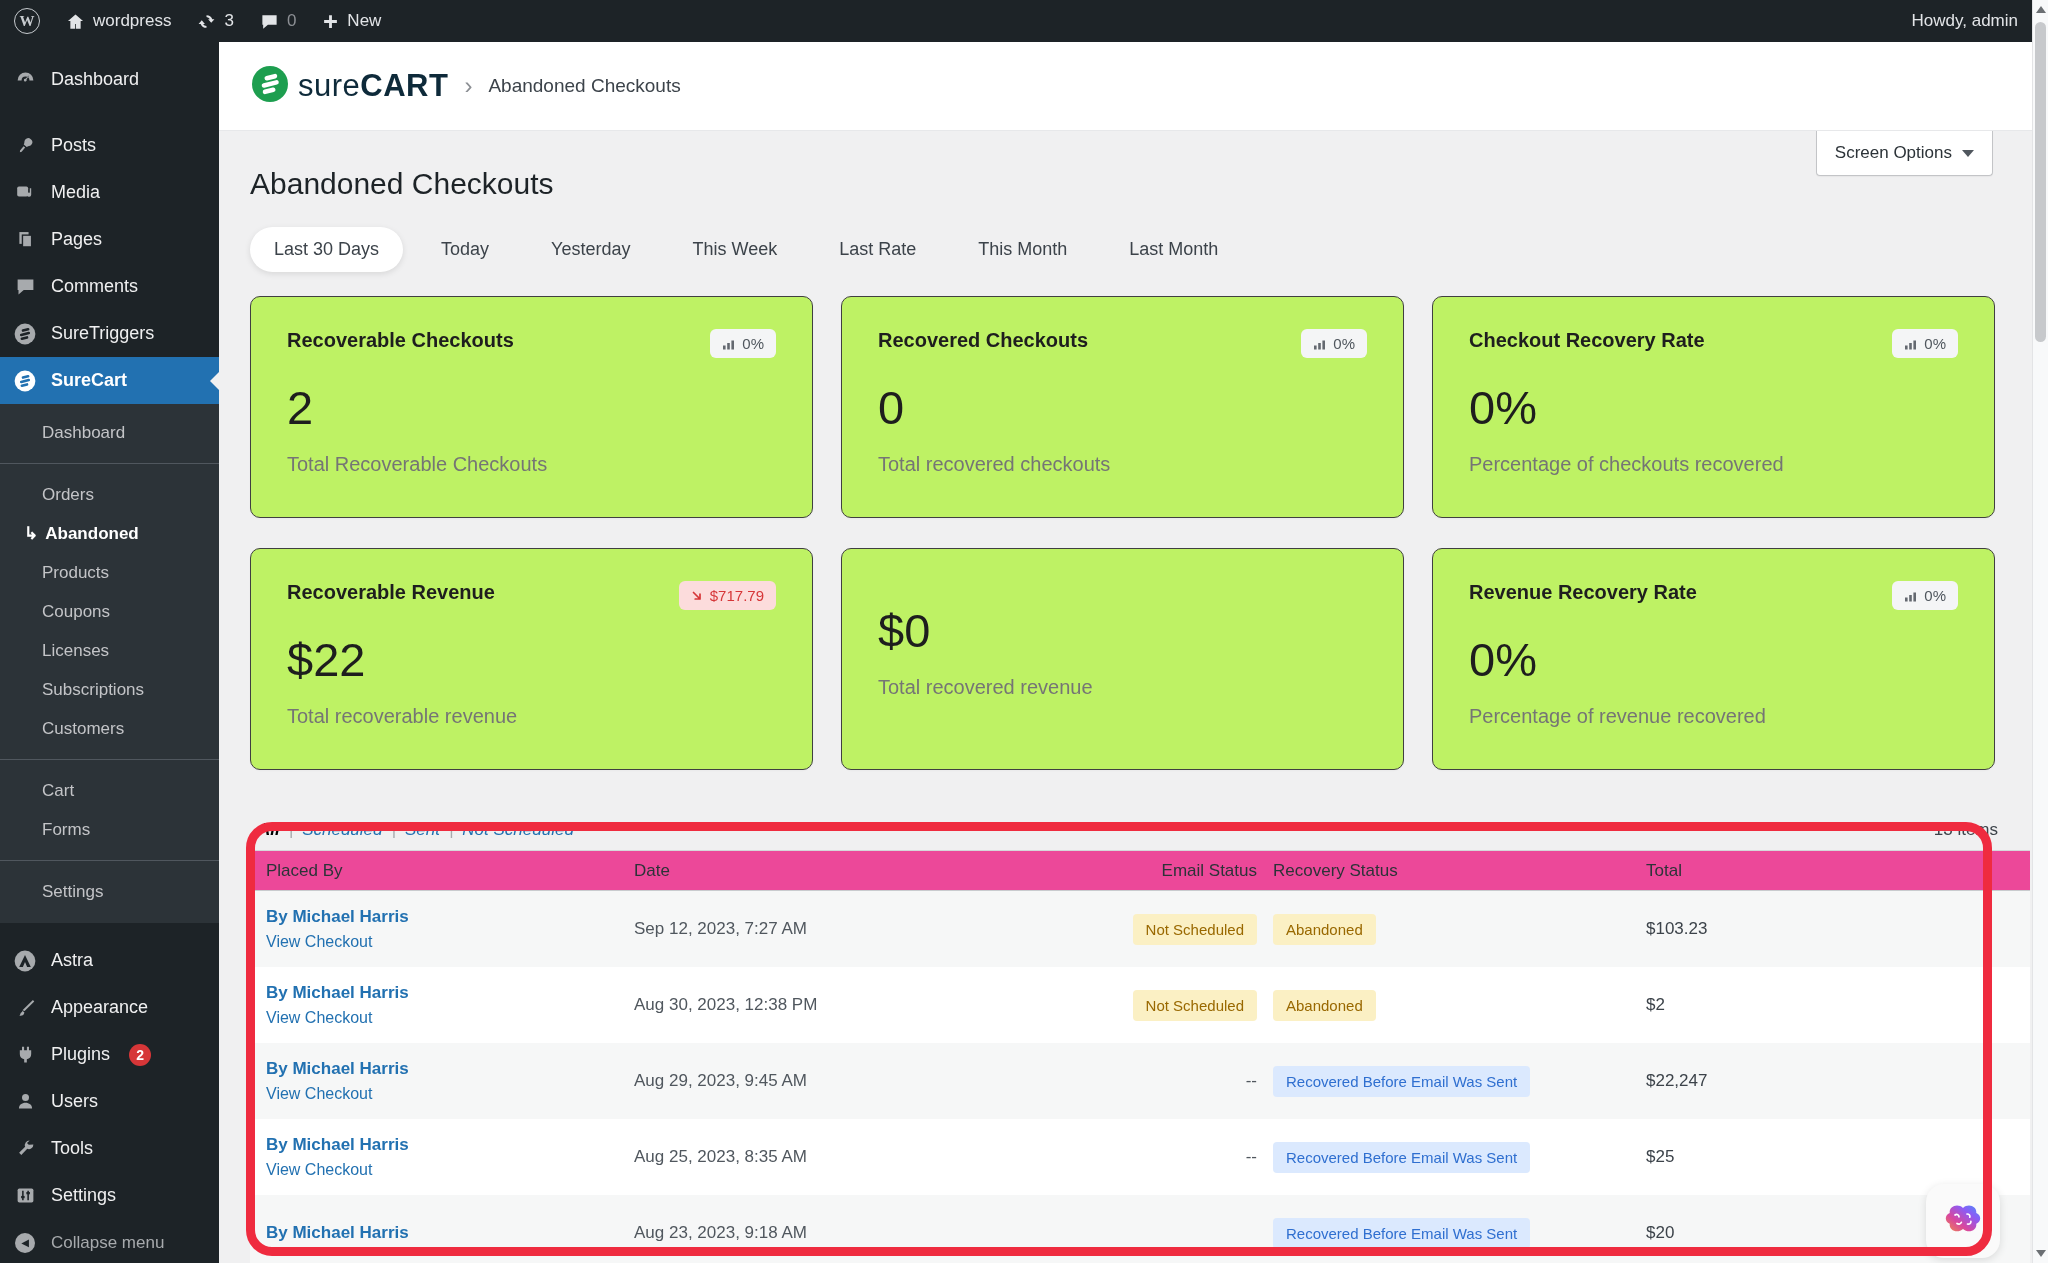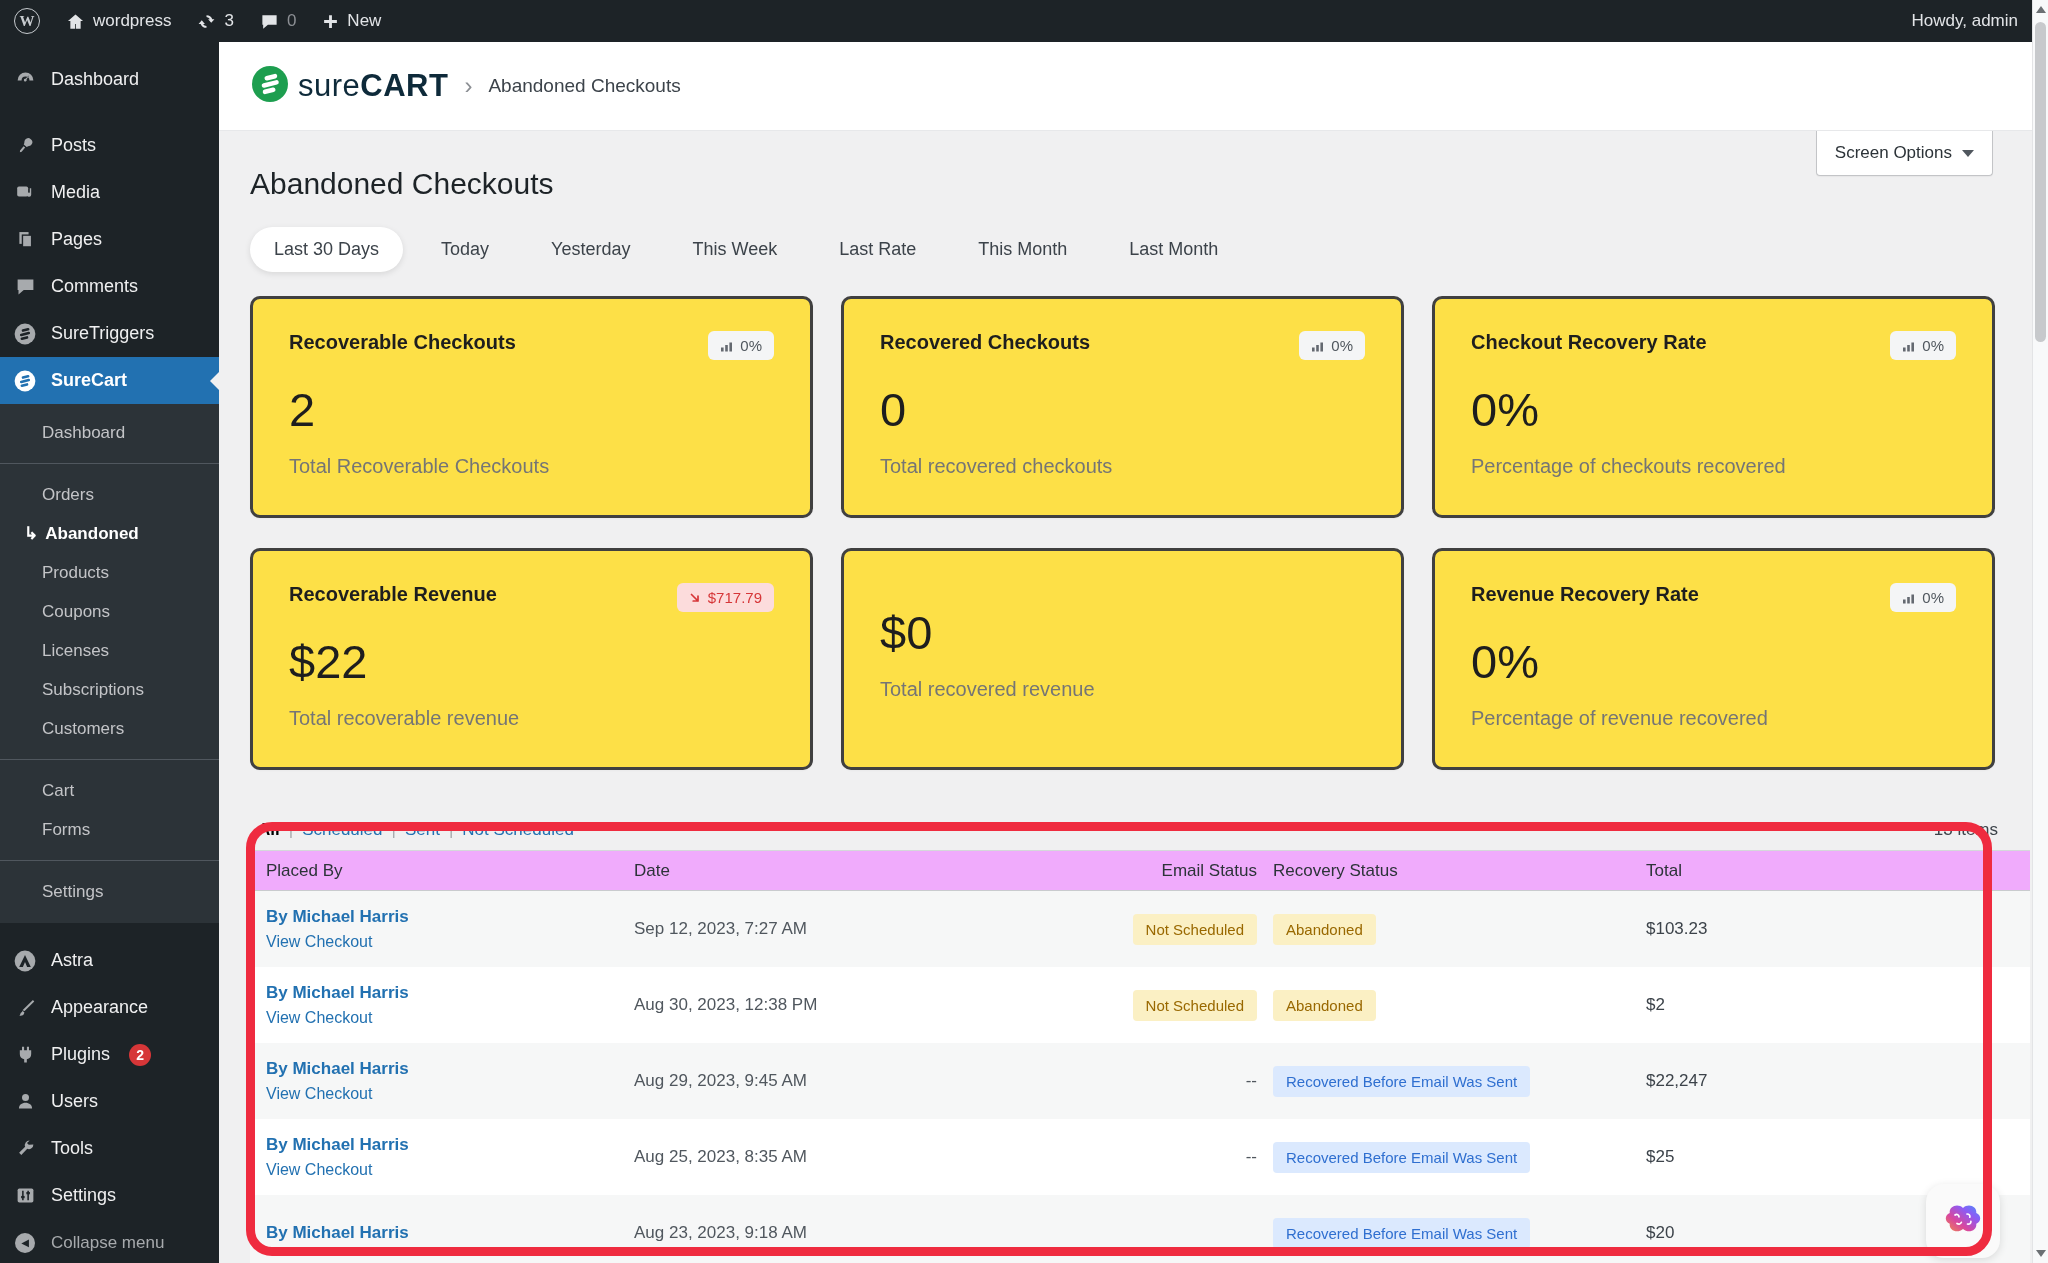--- a/index.html
+++ b/index.html
@@ -79,46 +79,46 @@
   .page-title { font-size:30px; font-weight:400; color:#1d2327; padding:36px 0 0 31px; }
   
   .date-tabs { display:flex; align-items:center; gap:14px; padding:26px 0 0 31px; }
   .tab-pill {
     font-size:18px; color:#3c434a; padding:12px 24px; border-radius:26px; cursor:pointer; font-weight:500;
   }
   .tab-pill.active { background:#fff; box-shadow:0 2px 6px rgba(0,0,0,.10); }
   
   .cards { display:grid; grid-template-columns:repeat(3,1fr); gap:30px 28px; padding:24px 37px 0 31px; }
   .card {
-    background:#fde047; border:3px solid #404040; border-radius:10px; height:222px;
+    background:#bef264; border:1px solid #404040; border-radius:10px; height:222px;
     padding:32px 36px; box-shadow:0 1px 2px rgba(0,0,0,.03);
   }
   .card-top { display:flex; align-items:flex-start; justify-content:space-between; }
   .card-title { font-size:20px; font-weight:600; color:#1e1e1e; }
   .chip {
     display:inline-flex; align-items:center; gap:7px; background:#f4f5f6;
     color:#50575e; font-size:15px; padding:6px 12px; border-radius:6px;
   }
   .chip.negative { background:#fcdcdc; color:#d63638; }
   .card-value { font-size:47px; font-weight:500; color:#1e1e1e; margin-top:22px; }
   .card-caption { font-size:20px; color:#757575; margin-top:18px; }
   
   .table-section { position:relative; margin-top:38px; width:1780px; margin-left:31px; }
   .links-row {
     display:flex; align-items:center; justify-content:space-between;
     padding:12px 32px 10px 8px; font-size:17px;
   }
-  .status-links { display:flex; align-items:center; gap:9px; }
+  .status-links { display:flex; align-items:center; gap:9px;font-style:italic; }
   .sl-link { color:#2271b1; cursor:pointer; }
   .sl-link.current { color:#000; font-weight:600; }
   .sl-sep { color:#a7aaad; }
   .item-count { color:#3c434a; }
   .data-table { background:#fff; border-top:1px solid #d5d7da; border-bottom:1px solid #c9cbce; }
   .trow { display:flex; align-items:center; height:76px; }
-  .thead-row { height:40px; background:#f0abfc; border-bottom:1px solid #c9cbce; font-size:17px; color:#2c3338; }
+  .thead-row { height:40px; background:#ec4899; border-bottom:1px solid #c9cbce; font-size:17px; color:#2c3338; }
   .trow.stripe { background:#f6f7f7; }
   .cell { padding-left:16px; font-size:17px; color:#50575e; }
   .c-name { width:368px; display:flex; flex-direction:column; justify-content:center; gap:6px; }
   .c-date { width:275px; color:#50575e; }
   .c-email { width:364px;text-align:right; }
   .c-recovery { width:373px; }
   .c-total { flex:1; color:#3c434a; }
   .name-link { color:#2271b1; font-weight:700; font-size:17px; text-decoration:none; cursor:pointer; }
   .view-link { color:#2271b1; font-size:16px; text-decoration:none; cursor:pointer; }
   .badge { display:inline-block; padding:7px 13px; border-radius:4px; font-size:15px; }

